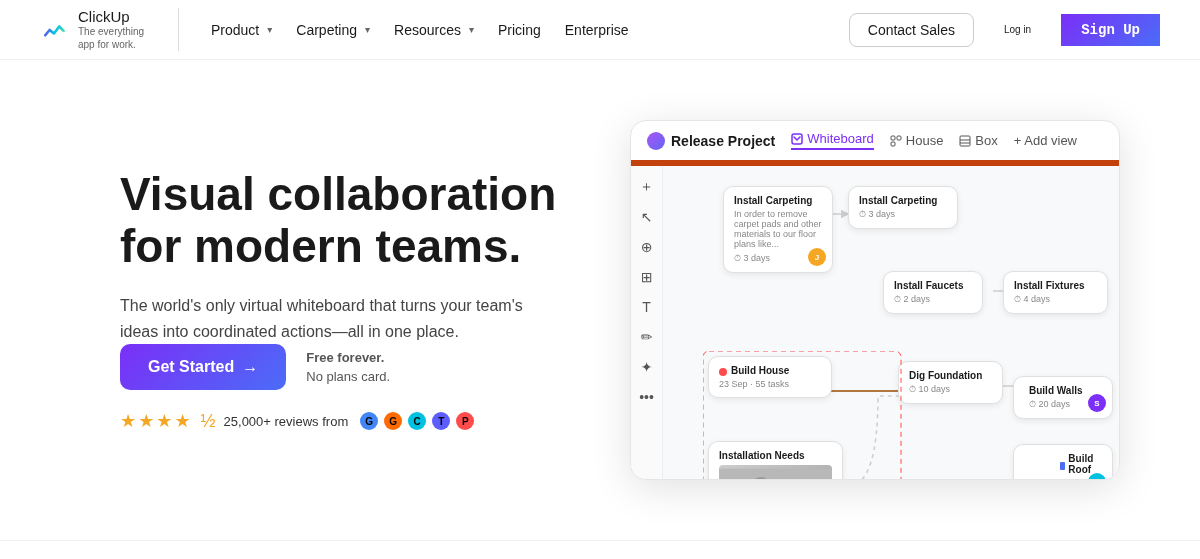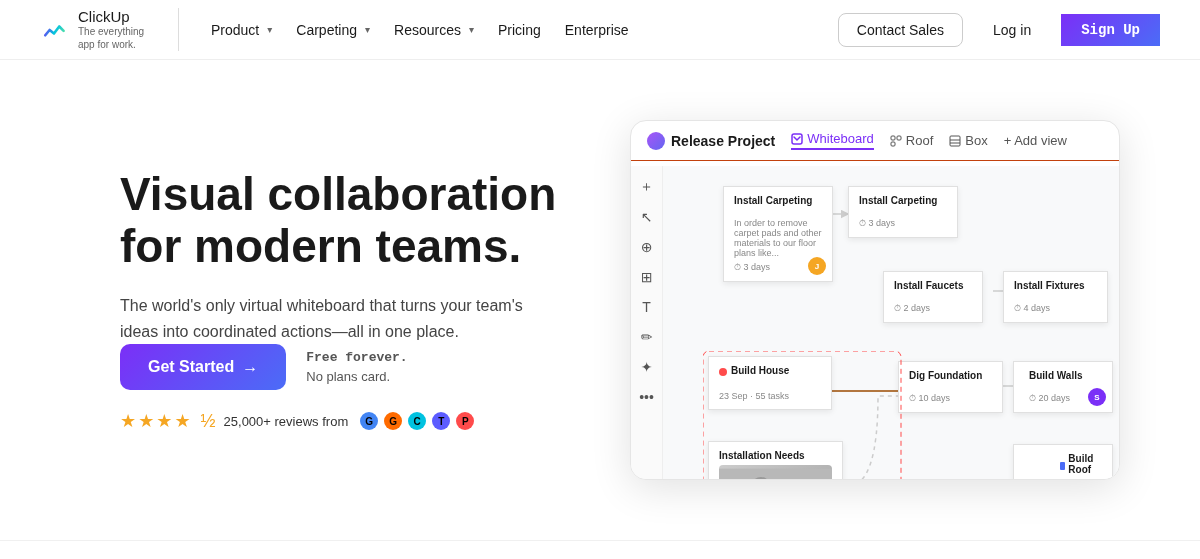--- a/index.html
+++ b/index.html
@@ -23,21 +23,21 @@
     }
     .chevron { font-size: 10px; color: #666; }
     .nav-right { display: flex; align-items: center; gap: 12px; }
     .btn-contact {
       padding: 8px 18px; border: 1px solid #ccc; border-radius: 8px;
       font-size: 14px; font-weight: 500; cursor: pointer; background: #fff;
       color: #1a1a1a;
     }
     .btn-login {
       padding: 8px 18px; border: none; background: none;
-      font-size: 14px; font-weight: 500; cursor: pointer; color: #1a1a1a;
+      font-size: 10px; font-weight: 500; cursor: pointer; color: #1a1a1a;
     }
     .btn-signup {
       padding: 8px 20px; border: none; border-radius: 0;
       background: linear-gradient(135deg, #7B2FF7, #4B6CF7);
       color: #fff; font-size: 14px; font-weight: 600; cursor: pointer; font-family: Liberation Mono, monospace;
     }
 
     
     .hero {
       display: flex; align-items: center; justify-content: space-between;
@@ -53,39 +53,39 @@
       max-width: 420px;
     }
     .hero-cta { display: flex; align-items: center; gap: 20px; margin-bottom: 20px; }
     .btn-get-started {
       padding: 14px 28px; border: none; border-radius: 10px;
       background: linear-gradient(135deg, #7B2FF7, #4B6CF7);
       color: #fff; font-size: 16px; font-weight: 600; cursor: pointer;
       display: flex; align-items: center; gap: 8px;
     }
     .cta-note { font-size: 13px; color: #555; line-height: 1.5; }
-    .cta-note strong { display: block; font-family: Liberation Mono, monospace; }
+    .cta-note strong { display: block; }
 
     
     .hero-reviews { display: flex; align-items: center; gap: 8px; }
     .stars { color: #F5A623; font-size: 18px; letter-spacing: 2px; }
     .review-text { font-size: 13px; color: #333; }
     .review-logos { display: flex; align-items: center; gap: 6px; margin-left: 4px; }
     .review-logo-icon { width: 18px; height: 18px; border-radius: 50%; display: inline-flex; align-items: center; justify-content: center; font-size: 10px; font-weight: 700; }
 
     
     .hero-right { position: relative; }
     .wb-container {
       width: 490px; height: 360px; background: #fff;
       border-radius: 16px; box-shadow: 0 8px 40px rgba(0,0,0,0.12);
       border: 1px solid #e5e5e5; overflow: hidden; position: relative;
     }
     .wb-header {
       display: flex; align-items: center; gap: 16px;
-      padding: 10px 16px; border-bottom: 1px solid #c2410c;
+      padding: 10px 16px; border-bottom: 6px solid #c2410c;
       font-size: 13px;
     }
     .wb-title { font-weight: 700; font-size: 14px; color: #1a1a1a; display: flex; align-items: center; gap: 6px; }
     .wb-title-icon { width: 18px; height: 18px; background: linear-gradient(135deg,#a855f7,#6366f1); border-radius: 50%; }
     .wb-tab { font-size: 13px; color: #555; cursor: pointer; display: flex; align-items: center; gap: 4px; }
     .wb-tab.active { color: #7B2FF7; border-bottom: 2px solid #7B2FF7; padding-bottom: 2px; }
     .wb-tab-add { color: #555; font-size: 13px; cursor: pointer; }
 
     
     .wb-toolbar {
@@ -97,27 +97,27 @@
     .tb-icon { width: 18px; height: 18px; display: flex; align-items: center; justify-content: center; cursor: pointer; color: #555; font-size: 14px; }
 
     
     .wb-canvas {
       position: absolute; left: 32px; top: 45px; right: 0; bottom: 0;
       background: #f8f9fa; overflow: hidden;
     }
 
     
     .task-card {
-      position: absolute; background: #fff; border-radius: 0;
+      position: absolute; background: #fff; border-radius: 10px;
       border: 1px solid #e0e0e0; padding: 8px 10px;
       font-size: 10px; color: #333; box-shadow: 0 2px 6px rgba(0,0,0,0.08);
       min-width: 100px;
     }
     .task-card-title { font-weight: 600; font-size: 10px; color: #1a1a1a; margin-bottom: 3px; }
-    .task-card-meta { font-size: 9px; color: #888; margin-top: 12px; }
+    .task-card-meta { font-size: 9px; color: #888; }
     .task-card-avatar {
       width: 18px; height: 18px; border-radius: 50%; position: absolute;
       bottom: 6px; right: 6px; display: flex; align-items: center; justify-content: center;
       font-size: 8px; font-weight: 700; color: #fff;
     }
 
     .connector-svg { position: absolute; left: 0; top: 0; width: 100%; height: 100%; pointer-events: none; }
 
     
     .trusted {
@@ -220,21 +220,21 @@
               <path d="M3 4 L6 7 L9 4" stroke="#7B2FF7" stroke-width="1.5" stroke-linecap="round"></path>
             </svg>
           <span>Whiteboard</span>
         </div>
         <div class="wb-tab">
           <svg width="12" height="12" viewBox="0 0 12 12" fill="none">
               <rect x="1" y="1" width="4" height="4" rx="1" stroke="#555" stroke-width="1"></rect>
               <rect x="7" y="1" width="4" height="4" rx="1" stroke="#555" stroke-width="1"></rect>
               <rect x="1" y="7" width="4" height="4" rx="1" stroke="#555" stroke-width="1"></rect>
             </svg>
-          <span>Roof</span>
+          <span>House</span>
         </div>
         <div class="wb-tab">
           <svg width="12" height="12" viewBox="0 0 12 12" fill="none">
               <rect x="1" y="1" width="10" height="10" rx="1" stroke="#555" stroke-width="1"></rect>
               <line x1="1" y1="5" x2="11" y2="5" stroke="#555" stroke-width="1"></line>
               <line x1="1" y1="8" x2="11" y2="8" stroke="#555" stroke-width="1"></line>
             </svg>
           <span>Box</span>
         </div>
         <div class="wb-tab-add">+ Add view</div>
@@ -299,21 +299,21 @@
             <div class="task-card-title">Build House</div>
           </div>
           <div class="task-card-meta">23 Sep · 55 tasks</div>
         </div>
 
         <div class="task-card" style="top:195px;left:235px;width:105px;">
           <div class="task-card-title">Dig Foundation</div>
           <div class="task-card-meta">⏱ 10 days</div>
         </div>
 
-        <div class="task-card" style="top:195px;left:350px;width:100px;padding-left:15px;">
+        <div class="task-card" style="top:210px;left:350px;width:100px;padding-left:15px;">
           <div class="task-card-title">Build Walls</div>
           <div class="task-card-meta">⏱ 20 days</div>
           <div class="task-card-avatar" style="background:#7B2FF7;">S</div>
         </div>
 
         <div class="task-card" style="top:275px;left:45px;width:135px;">
           <div class="task-card-title">Installation Needs</div>
           <div style="width:100%;height:45px;background:linear-gradient(135deg,#ccc,#aaa);border-radius:4px;margin-top:4px;overflow:hidden;">
             <svg width="100%" height="100%" viewBox="0 0 135 45">
               <rect width="135" height="45" fill="#b8b8b8"></rect>

